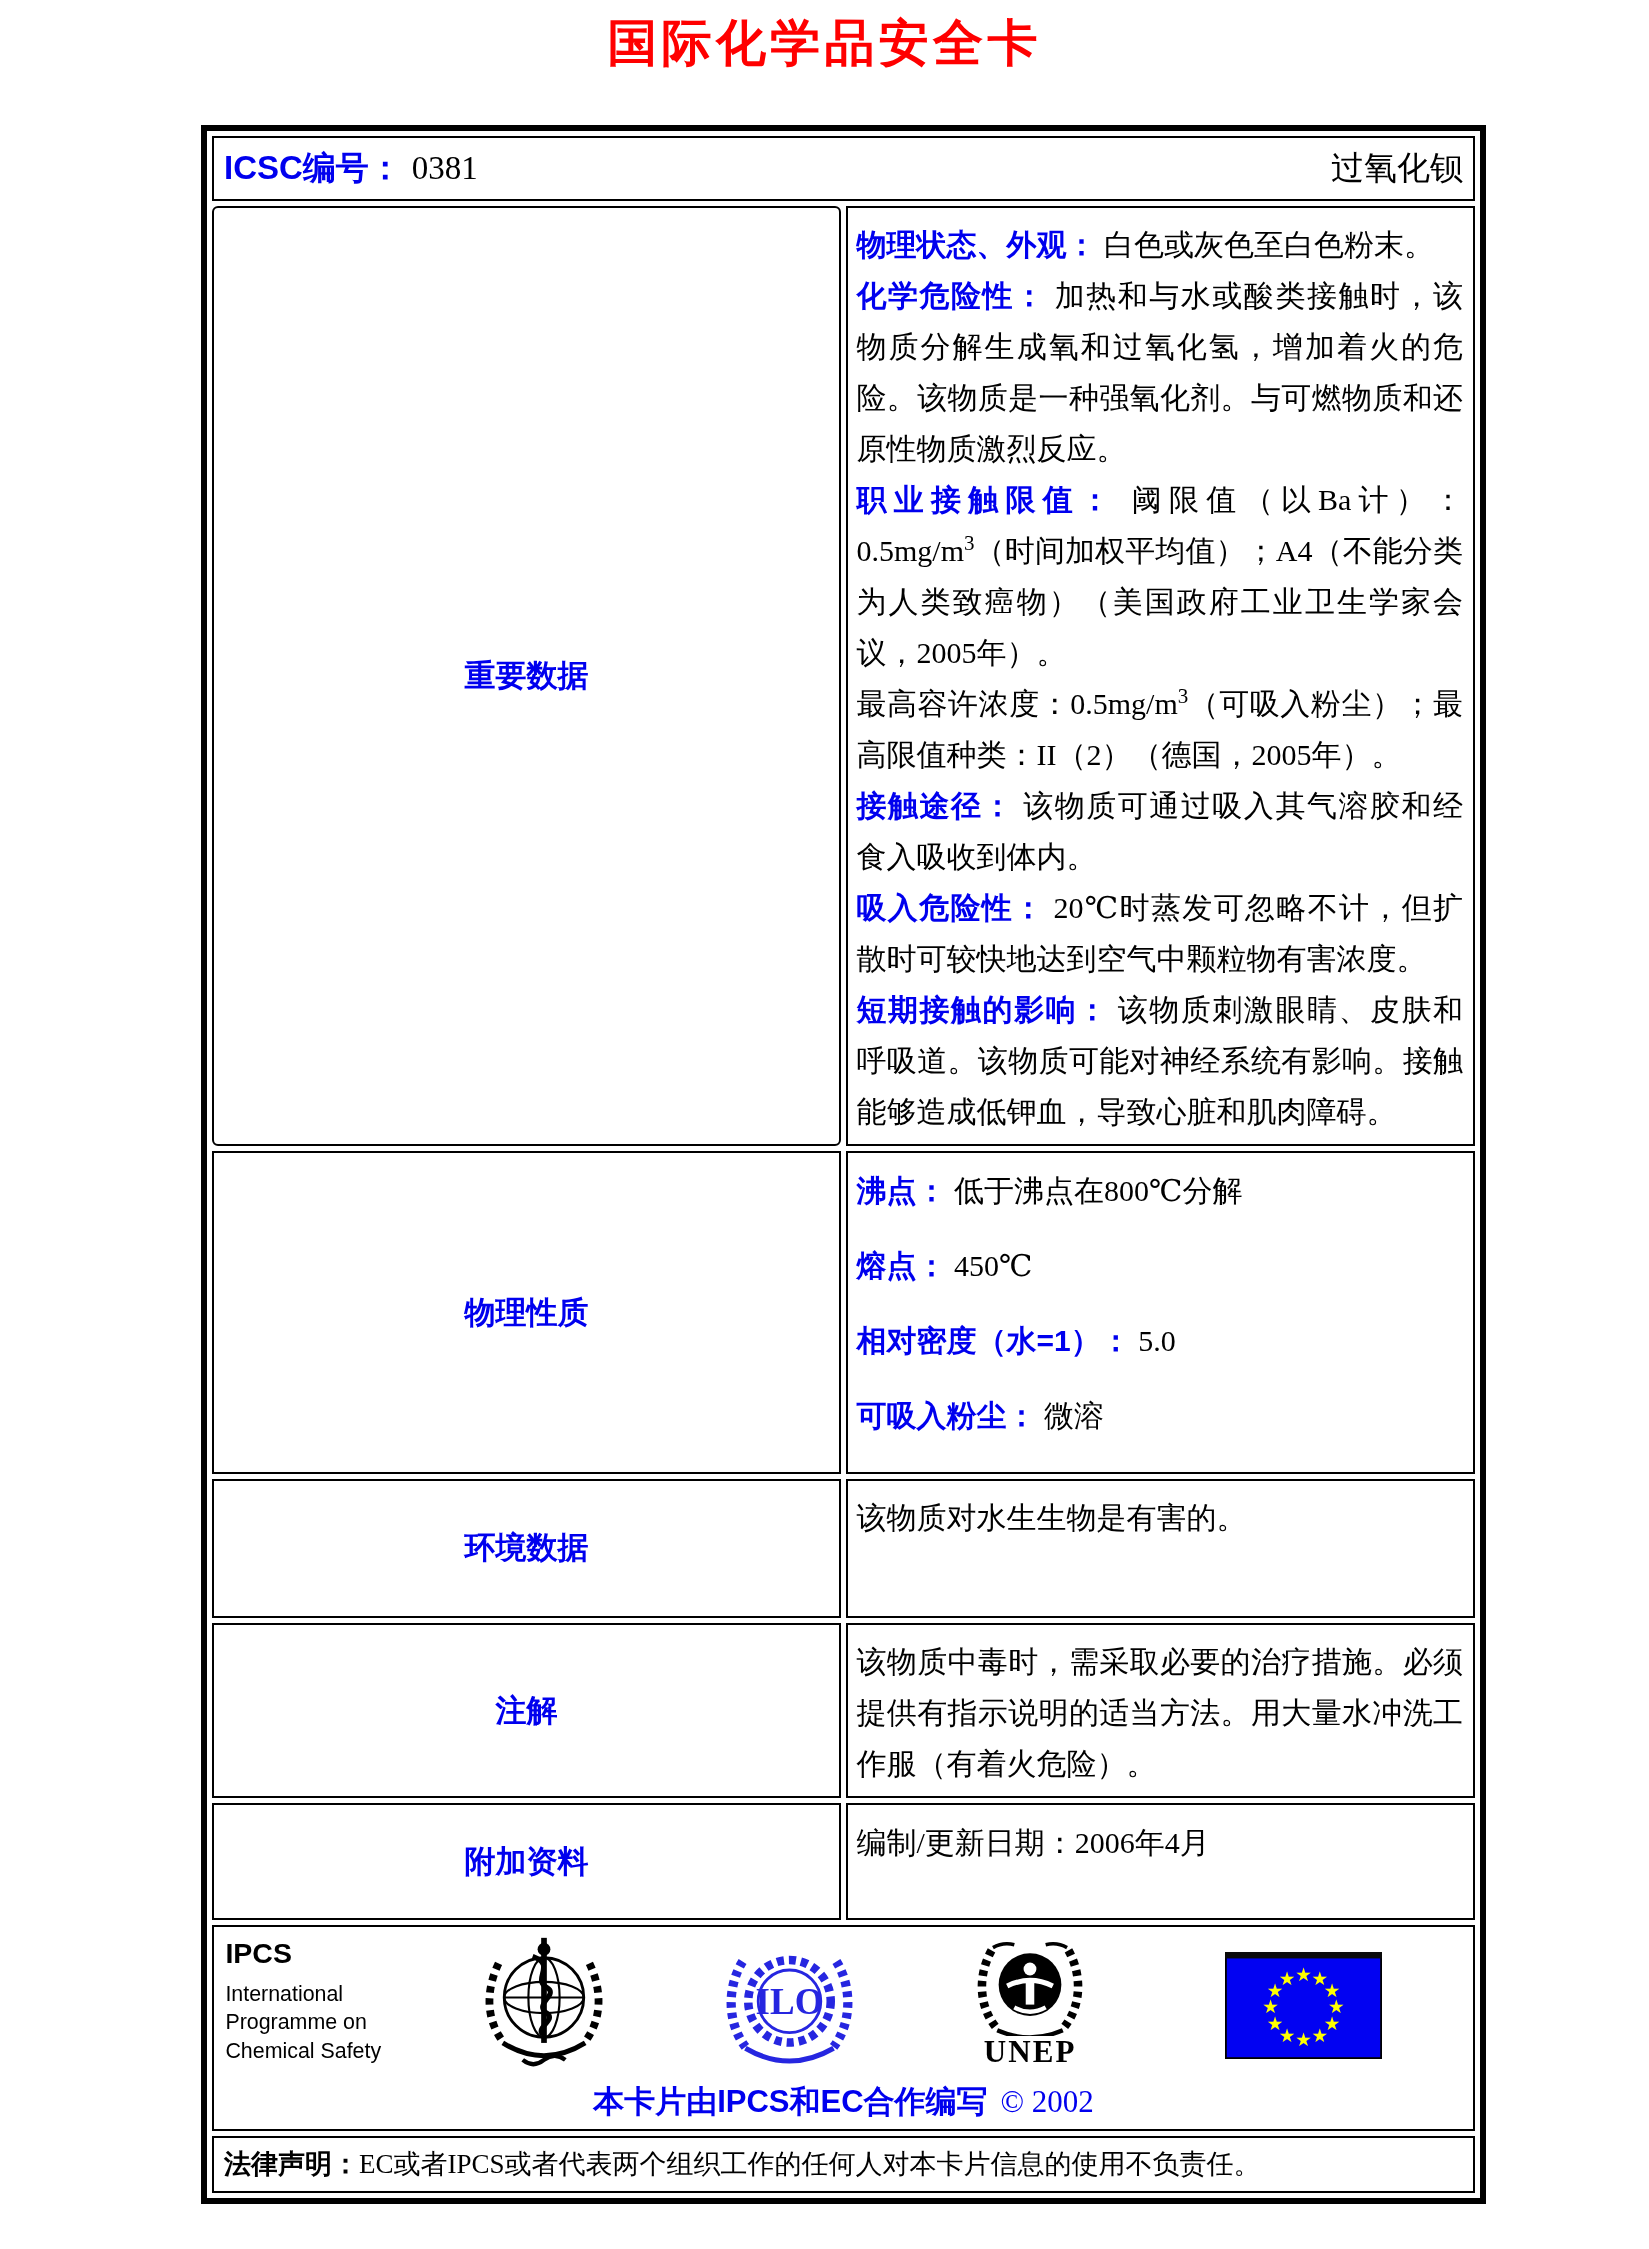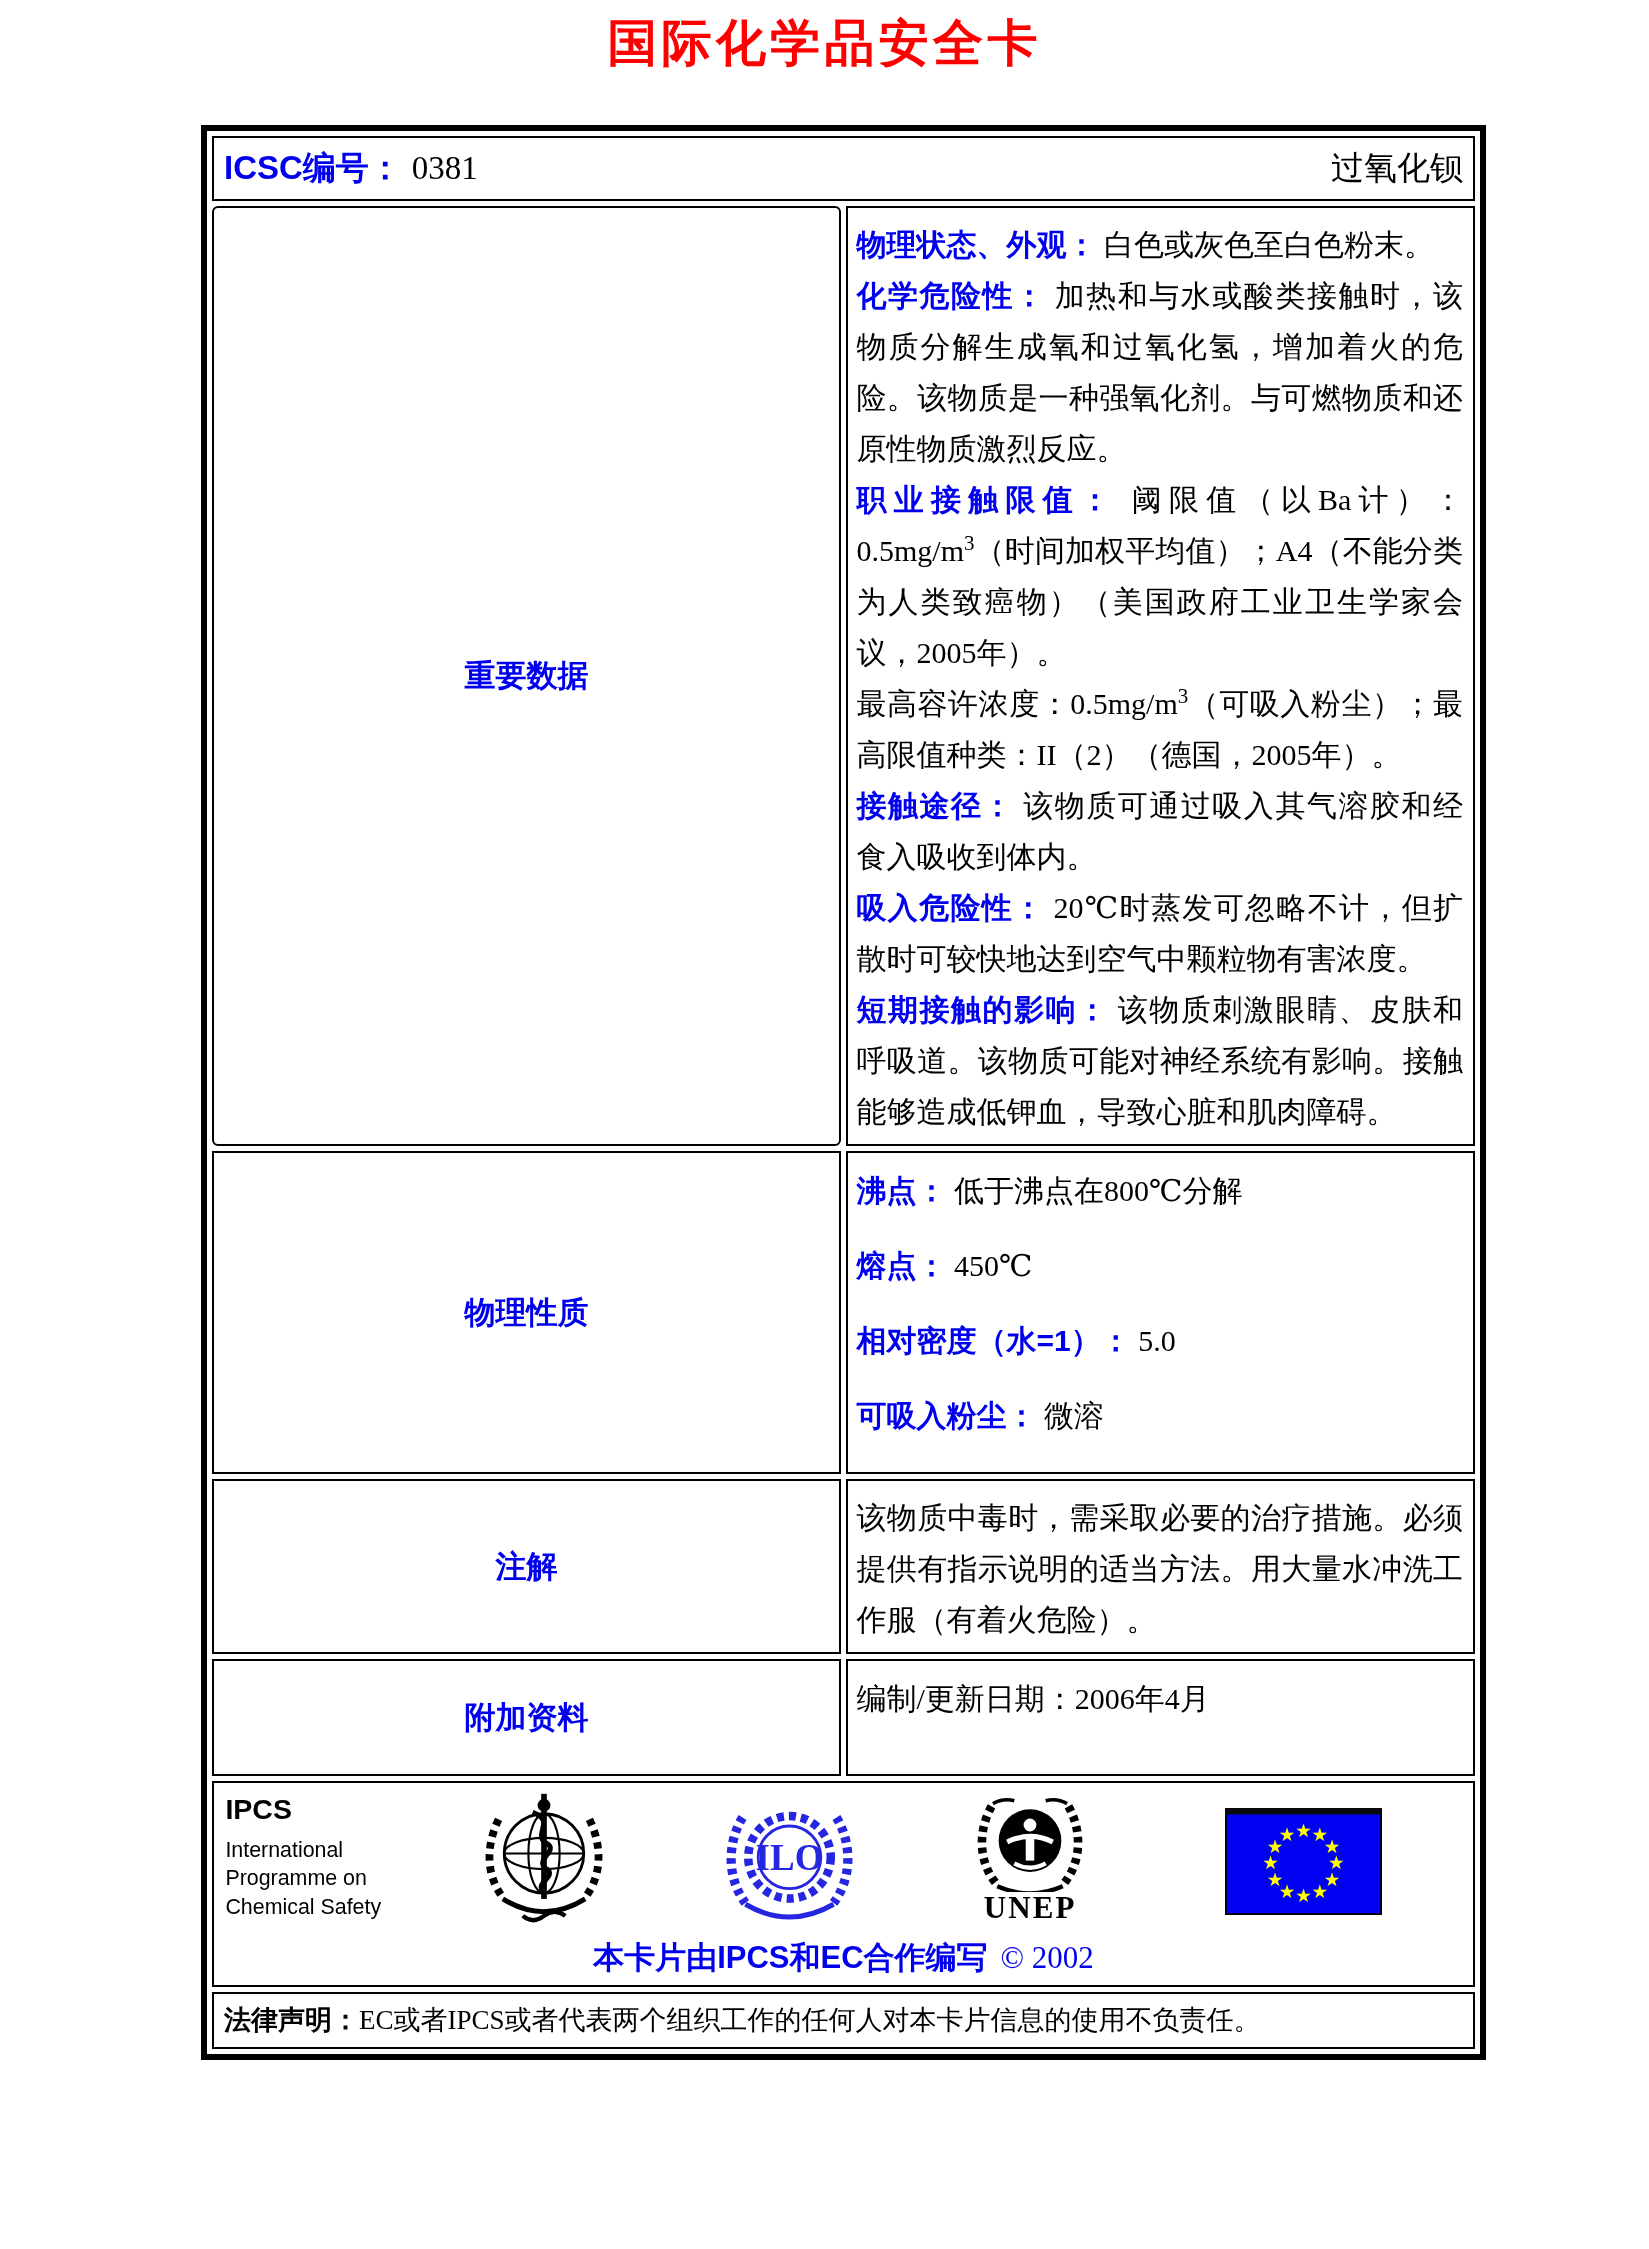--- a/index.html
+++ b/index.html
@@ -157,20 +157,26 @@
   <tr>
     <td class="label-cell h-physical">物理性质</td>
     <td class="content-cell spread">
           <p class="para"><span class="run-label">沸点：</span><span> 低于沸点在800℃分解</span></p>
           <p class="para"><span class="run-label">熔点：</span><span> 450℃</span></p>
           <p class="para"><span class="run-label">相对密度（水=1）：</span><span> 5.0</span></p>
           <p class="para"><span class="run-label">可吸入粉尘：</span><span> 微溶</span></p>
         </td>
   </tr>
 
+  <tr>
+    <td class="label-cell h-environment">环境数据</td>
+    <td class="content-cell">
+          <p class="para"><span>该物质对水生生物是有害的。</span></p>
+        </td>
+  </tr>
 
   <tr>
     <td class="label-cell h-notes">注解</td>
     <td class="content-cell">
           <p class="para"><span>该物质中毒时，需采取必要的治疗措施。必须提供有指示说明的适当方法。用大量水冲洗工作服（有着火危险）。</span></p>
         </td>
   </tr>
 
   <tr>
     <td class="label-cell h-additional">附加资料</td>

